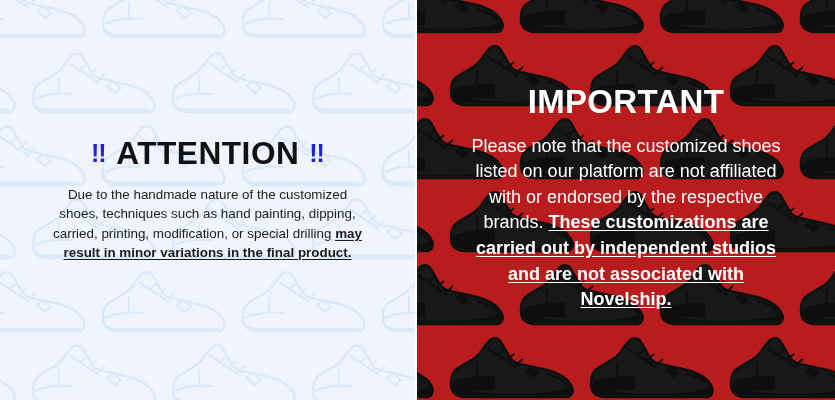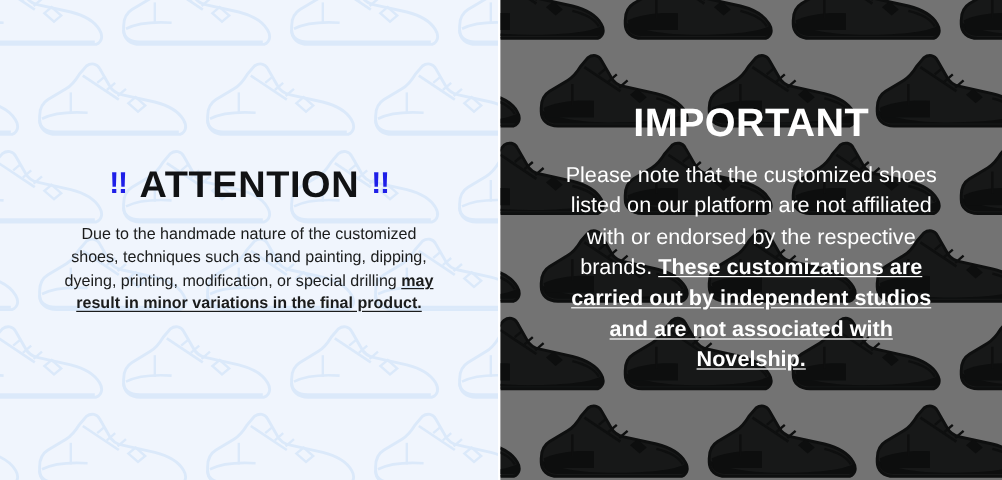--- a/index.html
+++ b/index.html
@@ -29,21 +29,21 @@
     overflow: hidden;
     box-sizing: border-box;
   }
   .panel-left {
     width: 417px;
     background-color: #f0f5fd;
     border-right: 2px solid #ffffff;
   }
   .panel-right {
     width: 418px;
-    background-color: #737373;
+    background-color: #b91c1c;
   }
 
   
   .pattern {
     position: absolute;
     inset: 0;
     pointer-events: none;
   }
   .pattern svg {
     display: block;
@@ -178,21 +178,21 @@
 
     <div class="content">
 
       <h2 class="headline">
         <span class="bangs">!!</span>
         <span class="headline-text">ATTENTION</span>
         <span class="bangs">!!</span>
       </h2>
 
       <p class="body-copy">
-        <span>Due to the handmade nature of the customized shoes, techniques such as hand painting, dipping, dyeing, printing, modification, or special drilling </span><span class="emph">may result in minor variations in the final product.</span>
+        <span>Due to the handmade nature of the customized shoes, techniques such as hand painting, dipping, carried, printing, modification, or special drilling </span><span class="emph">may result in minor variations in the final product.</span>
       </p>
 
     </div>
   </section>
 
   <section class="panel panel-right">
 
     <div class="pattern">
       <svg viewBox="0 0 418 400" preserveAspectRatio="xMidYMid slice" aria-hidden="true">
         <defs>

